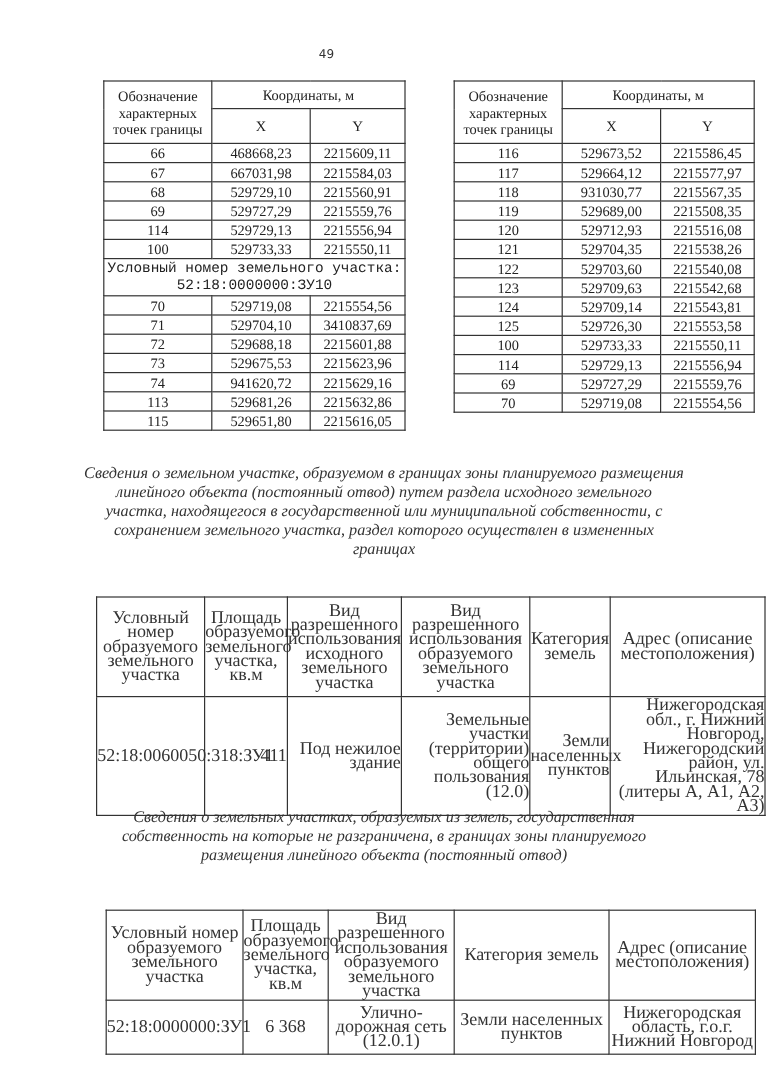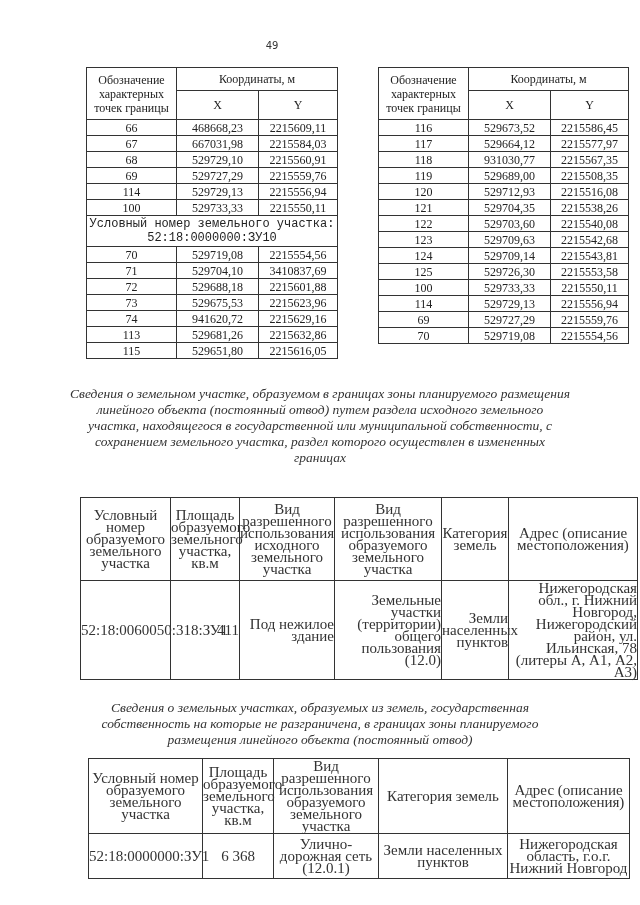--- a/index.html
+++ b/index.html
@@ -18,21 +18,21 @@
   .coord th.hd2 { height: 28px; }
   .coord th.desig { line-height: 14px; font-size: 12px; }
   .coord td.sub { font-size: 12px; line-height: 14px; height: 30px; font-family: Liberation Mono, monospace; }
   #tbl-left { left: 62px; top: 67px; width: 251px; }
   #tbl-right { left: 354px; top: 67px; width: 250px; }
   .heading {
     position: absolute; left: 70px; width: 500px; text-align: center;
     font-style: italic; font-size: 13.5px; line-height: 16px; color: #333;
   }
   #heading-1 { top: 386px; }
-  #heading-2 { top: 700px; }
+  #heading-2 { top: 673px; }
   .info td, .info th { font-size: 15px; line-height: 12px; color: #333; padding: 1px 0; }
   #tbl-parcel { left: 56px; top: 497px; width: 557px; }
   #tbl-parcel thead th { height: 80px; }
   #tbl-parcel tbody td { height: 82px; text-align: right; }
   #tbl-new { left: 64px; top: 758px; width: 541px; }
   #tbl-new thead th { height: 68px; }
   #tbl-new tbody td { height: 42px; }
 </style>
 </head>
 <body>

